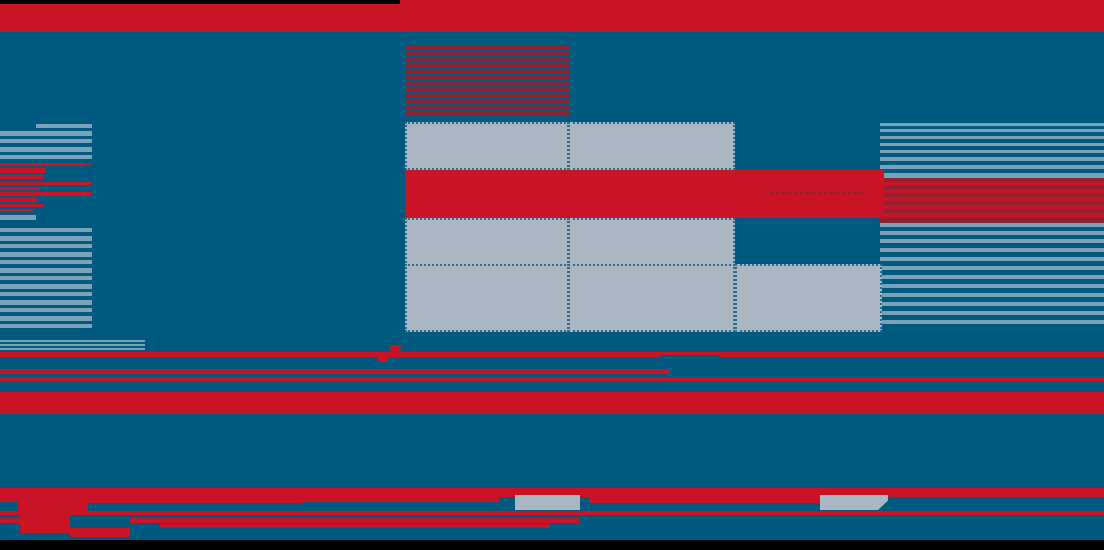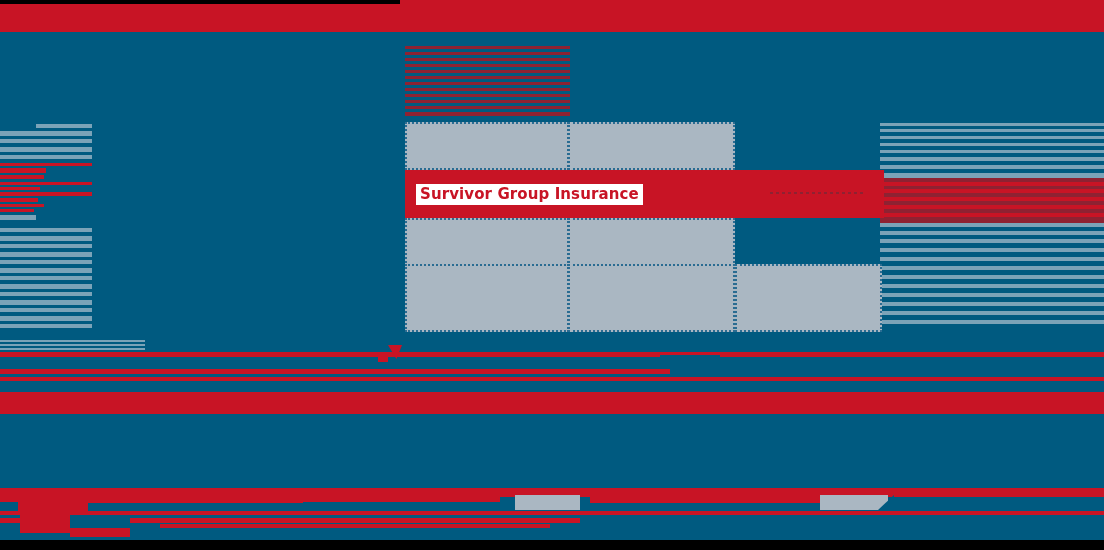--- a/index.html
+++ b/index.html
@@ -206,23 +206,20 @@
 
   <div class="abs cell" style="left:405px;top:122px;width:164px;height:48px;"></div>
   <div class="abs cell" style="left:568px;top:122px;width:167px;height:48px;"></div>
 
   <div class="abs bg-red" style="left:405px;top:170px;width:479px;height:48px;"></div>
   <div class="abs bg-red" style="left:735px;top:170px;width:147px;height:48px;"></div>
 
   <div class="abs" style="left:770px;top:192px;width:95px;height:2px;
               background:repeating-linear-gradient(to right,#8E2232 0 3px,transparent 3px 6px);"></div>
 
-  <div class="abs" style="left:416px;top:184px;">
-    <span class="label-chip">Survivor Group Insurance</span>
-  </div>
 
   <div class="abs cell" style="left:405px;top:218px;width:164px;height:48px;"></div>
   <div class="abs cell" style="left:568px;top:218px;width:167px;height:48px;"></div>
 
   <div class="abs cell" style="left:405px;top:264px;width:164px;height:68px;"></div>
   <div class="abs cell" style="left:568px;top:264px;width:167px;height:68px;"></div>
   <div class="abs cell" style="left:735px;top:264px;width:147px;height:68px;"></div>
 
   <div class="abs stripes" style="left:0;top:340px;width:1104px;height:75px;">
     <i class="bg-ltblue" style="height:2px;width:145px;"></i>

